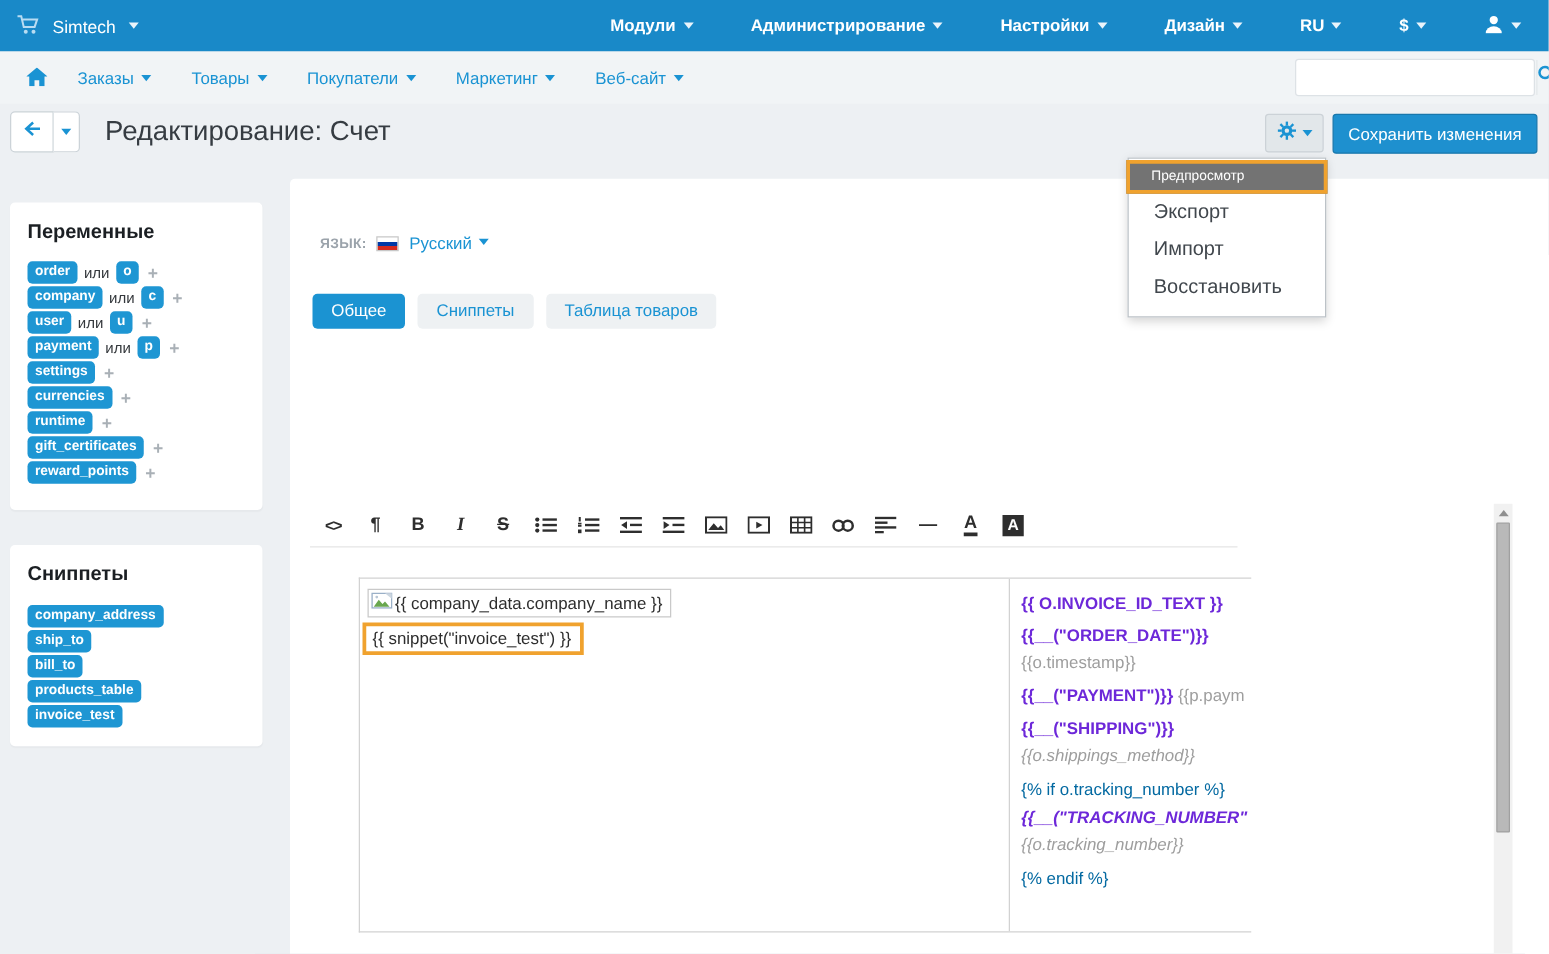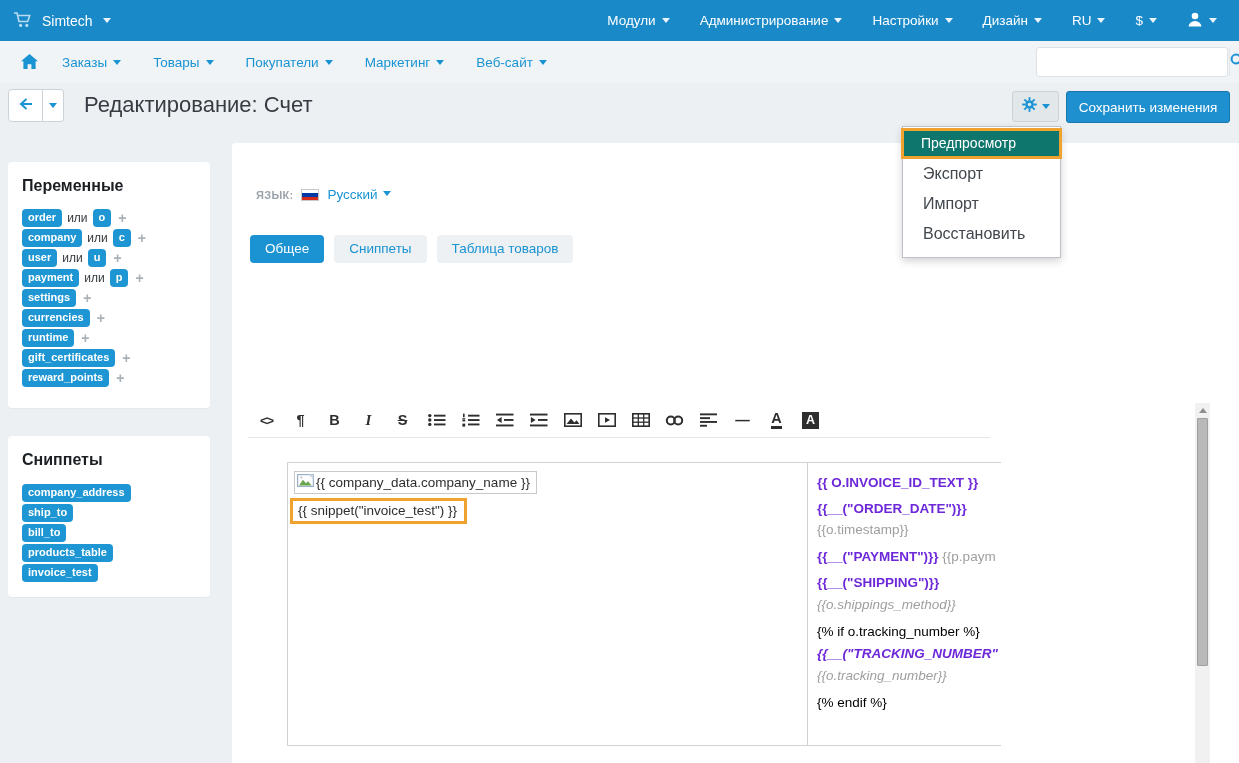--- a/index.html
+++ b/index.html
@@ -2,21 +2,21 @@
 <html><head>
 <meta charset="utf-8">
 <style>
   * { margin:0; padding:0; box-sizing:border-box; }
   body { background:#d8dde2; font-family:"Liberation Sans", sans-serif; }
   .screen { position:relative; width:1239px; height:763px; background:#edf0f3; overflow:hidden; font-family:"Liberation Sans", sans-serif; }
 
   
   .topnav { position:absolute; left:0; top:0; width:100%; height:41px; background:#1989c8; z-index:20; }
   .brand { position:absolute; left:13px; top:0; height:41px; display:flex; align-items:center; gap:10px; color:#fff; font-size:14px; cursor:pointer; }
-  .topnav-menu { position:absolute; right:22px; top:0; height:41px; display:flex; align-items:center; gap:30px; }
+  .topnav-menu { position:absolute; right:22px; top:0; height:41px; display:flex; align-items:center; gap:46px;font-weight:bold; }
   .topnav-item { display:flex; align-items:center; gap:6px; color:#fff; font-size:13.5px; cursor:pointer; white-space:nowrap; }
   .caret-w { width:0; height:0; border:4px solid transparent; border-top:5px solid #e9f4fb; margin-top:4px; }
   .caret-b { width:0; height:0; border:4px solid transparent; border-top:5px solid #1a93d3; margin-top:4px; }
 
   
   .mainnav { position:absolute; left:0; top:41px; width:100%; height:42px; background:#f1f4f6; z-index:19; }
   .home-btn { position:absolute; left:21px; top:13px; cursor:pointer; }
   .mainnav-links { position:absolute; left:62px; top:0; height:42px; display:flex; align-items:center; gap:32px; }
   .mainnav-item { display:flex; align-items:center; gap:6px; color:#1a93d3; font-size:13.5px; cursor:pointer; white-space:nowrap; }
   .quick-menu { position:absolute; right:226px; top:0; height:42px; line-height:42px; color:#1a93d3; font-size:13.5px; cursor:pointer; }
@@ -27,21 +27,21 @@
   
   .back-group { position:absolute; left:8px; top:89px; height:33px; display:flex; z-index:5; }
   .back-main { width:35px; background:#fff; border:1px solid #ccd3d8; border-radius:4px 0 0 4px; display:flex; align-items:center; justify-content:center; cursor:pointer; }
   .back-sub { width:21px; background:#fff; border:1px solid #ccd3d8; border-left:none; border-radius:0 4px 4px 0; display:flex; align-items:center; justify-content:center; cursor:pointer; }
   .page-title { position:absolute; left:84px; top:92px; font-size:22px; color:#363c42; z-index:5; }
   .gear-btn { position:absolute; left:1012px; top:91px; width:47px; height:31px; background:#e2e7ea; border:1px solid #ccd2d7; border-radius:3px; display:flex; align-items:center; justify-content:center; gap:5px; cursor:pointer; z-index:5; }
   .save-btn { position:absolute; left:1066px; top:91px; width:164px; height:32px; background:#1e90cf; border:1px solid #1877ac; border-radius:3px; color:#fff; font-size:13.5px; display:flex; align-items:center; justify-content:center; cursor:pointer; z-index:5; }
 
   
   .gear-menu { position:absolute; left:902px; top:126px; width:159px; background:#fff; border:1px solid #bcc2c7; box-shadow:0 3px 8px rgba(0,0,0,.18); padding:0 0 8px; z-index:50; }
-  .gm-highlight { margin:1px -2px 0; border:3px solid #f0a22e; background:#0f766e; color:#fff; font-size:14px; padding:4px 0 5px 17px; cursor:pointer; }
+  .gm-highlight { margin:1px -2px 0; border:3px solid #f0a22e; background:#737373; color:#fff; font-size:11px; padding:4px 0 5px 17px; cursor:pointer; }
   .gm-item { padding:6px 0 6px 20px; font-size:16px; color:#41474d; cursor:pointer; }
   .gm-item:first-of-type { margin-top:6px; }
 
   
   .card { position:absolute; left:8px; width:202px; background:#fff; border-radius:4px; box-shadow:0 1px 1px rgba(0,0,0,.03); }
   .card-vars { top:162px; height:246px; }
   .card-snippets { top:436px; height:161px; }
   .card h2 { margin:15px 0 0 14px; font-size:16px; color:#1b1f23; }
   .rows { margin:13px 0 0 14px; }
   .var-row { display:flex; align-items:center; gap:5px; height:20px; }
@@ -75,21 +75,21 @@
 
   .tpl-table { position:absolute; left:55px; top:319px; width:714px; height:284px; border:1px solid #d2d2d2; border-right:none; display:flex; overflow:hidden; }
   .cell-left { width:520px; border-right:1px solid #d2d2d2; position:relative; }
   .cell-right { width:193px; overflow:hidden; position:relative; }
   .cell-right-inner { width:240px; padding-left:9px; font-size:13.5px; color:#2e2e2e; }
   .company-box { position:absolute; left:6px; top:8px; border:1px solid #c9c9c9; padding:2px 6px 3px 2px; display:flex; align-items:center; gap:2px; font-size:13.5px; color:#2e2e2e; cursor:text; }
   .snippet-box { position:absolute; left:2px; top:35px; border:3px solid #f0a22e; padding:2px 7px 3px 5px; font-size:13.5px; color:#2e2e2e; cursor:text; }
   .rc-line { line-height:17px; }
   .rc-bold { font-weight:bold; color:#6d28d9; }
   .rc-muted { color:#9e9e9e; }
-  .rc-plain { color:#000000; }
+  .rc-plain { color:#0369a1; }
   .mt11{margin-top:11px;} .mt9{margin-top:9px;} .mt4{margin-top:4px;} .mt10{margin-top:10px;} .mt5{margin-top:5px;font-style:italic;}
 
   
   .editor-scrollbar { position:absolute; left:963px; top:260px; width:15px; height:360px; background:#f1f1f1; }
   .sb-up { height:14px; display:flex; align-items:center; justify-content:center; cursor:pointer; }
   .sb-up-tri { width:0; height:0; border:4px solid transparent; border-bottom:5px solid #8f8f8f; margin-top:-4px; }
   .sb-thumb { position:absolute; left:2px; top:15px; width:11px; height:248px; background:#b9b9b9; border:1px solid #a0a0a0; border-radius:1px; cursor:pointer; }
 </style>
 </head>
 <body>

